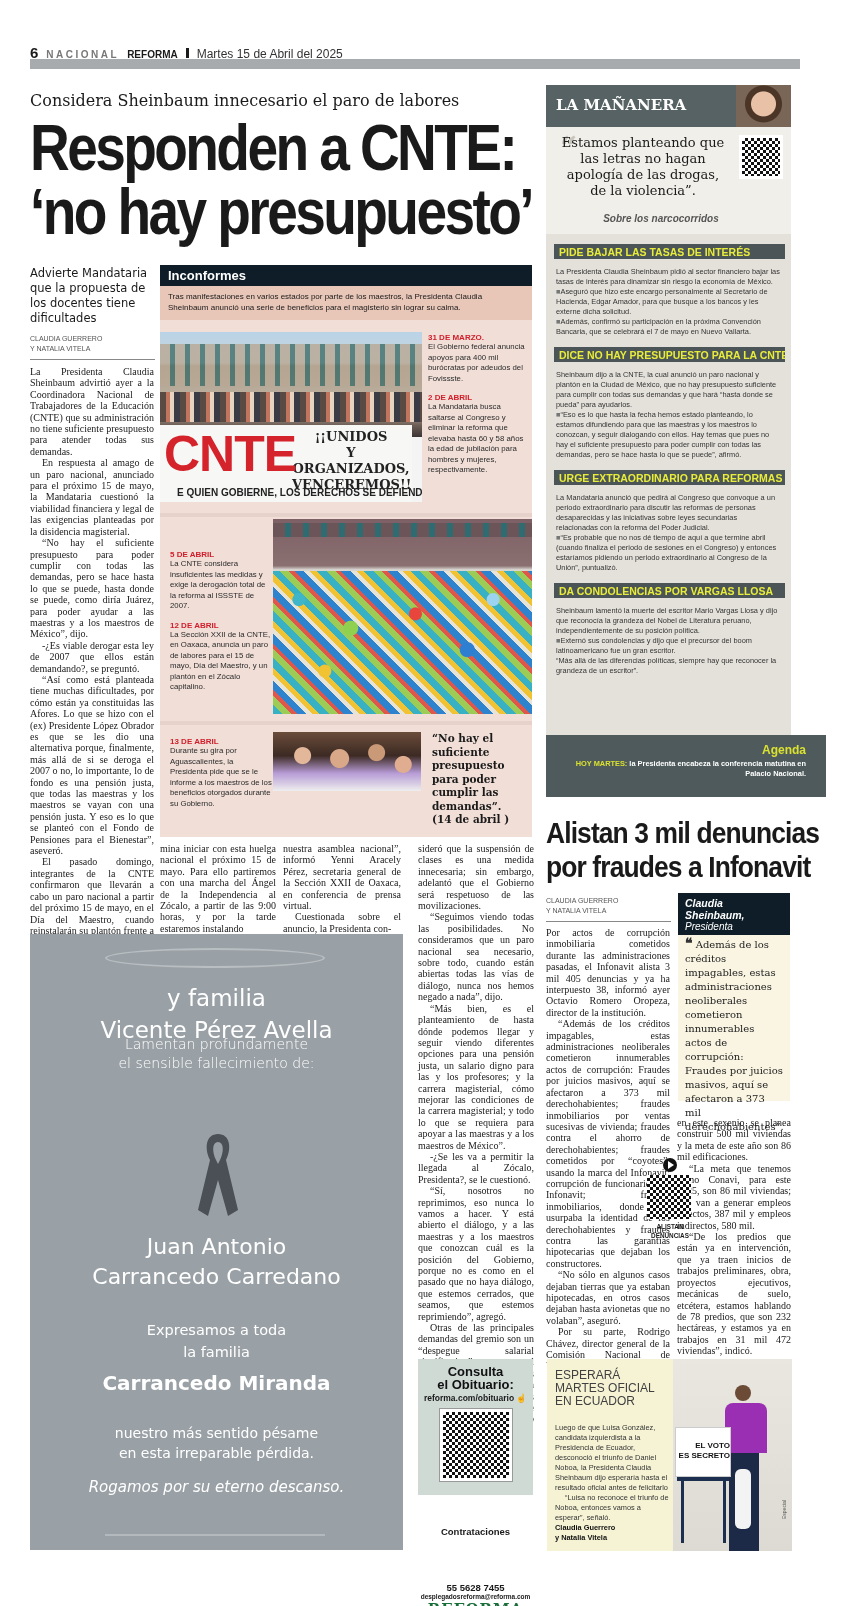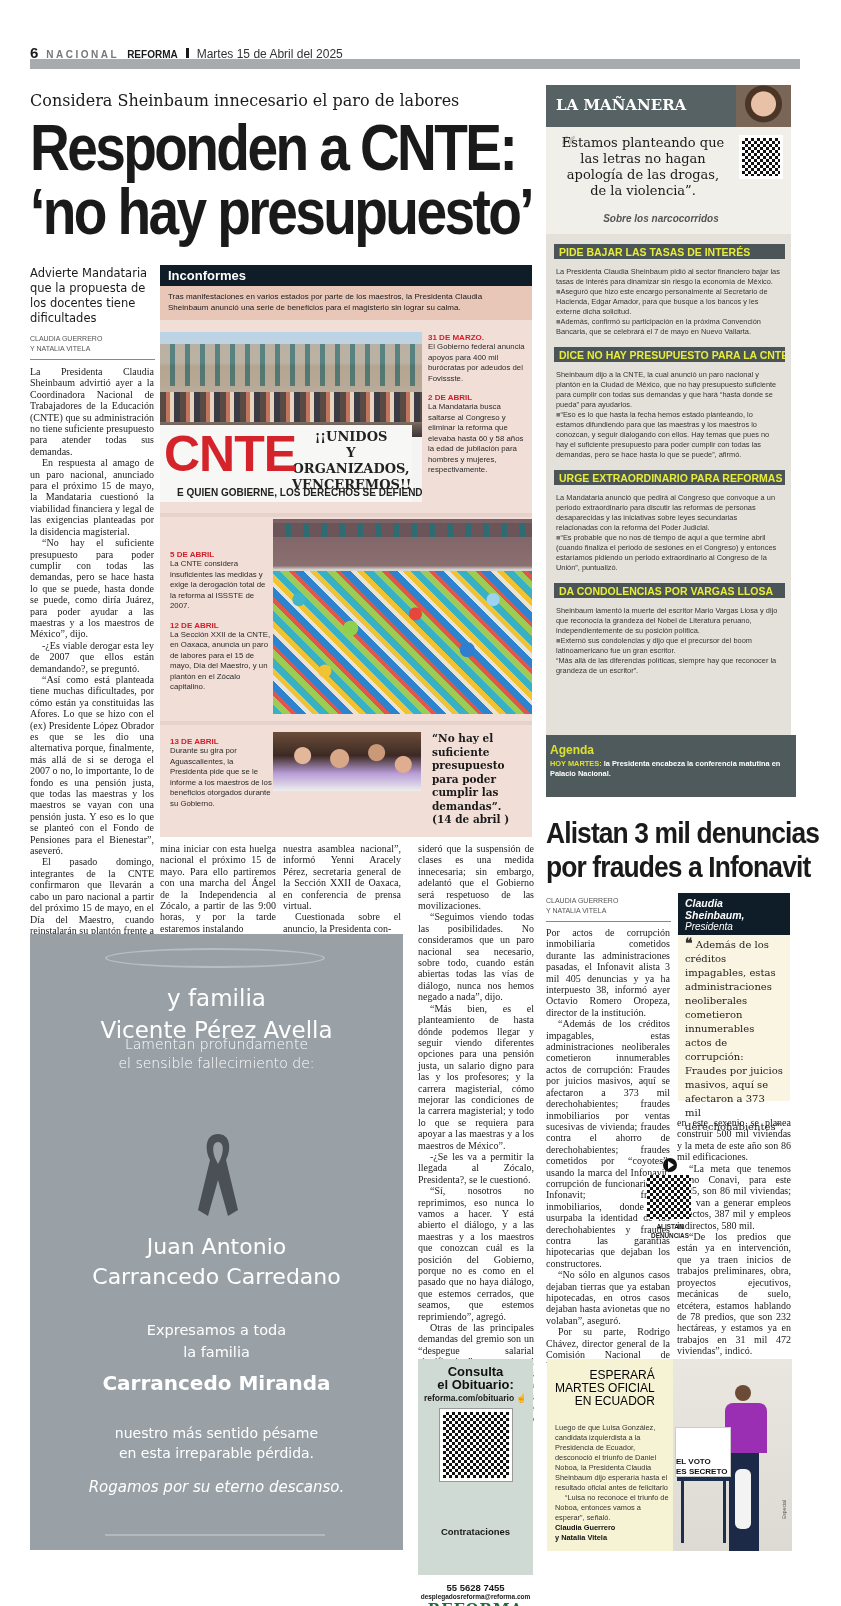--- a/index.html
+++ b/index.html
@@ -35,21 +35,21 @@
   .divider-band { height: 4px; background: #e6d2ca; }
   
   .man { left: 546px; top: 85px; width: 245px; height: 712px; background: #e4e1da; }
   .man-head { background: #566263; height: 42px; color: #fff; font-family: "DejaVu Serif", serif; font-weight: bold; font-size: 15px; padding: 11px 10px; }
   .man-quote-box { background: #f1efea; height: 107px; position: relative; }
   .man-quote { position: absolute; left: 12px; top: 8px; width: 170px; text-align: center; font-family: "DejaVu Serif", serif; font-size: 13px; line-height: 16px; }
   .man-sub { position: absolute; left: 40px; top: 86px; width: 150px; text-align: center; font-family: "Liberation Sans", sans-serif; font-style: italic; font-weight: bold; font-size: 10px; color: #555; }
   .man-sec-title { margin: 0 6px 0 8px; background: #4b5557; color: #e8ec3a; font-family: "Liberation Sans", sans-serif; font-weight: bold; font-size: 10.5px; padding: 2px 5px; height: 15px; line-height: 12px; white-space: nowrap; overflow: hidden; }
   .man-sec-body { margin: 8px 10px 10px 10px; font-family: "Liberation Sans", sans-serif; font-size: 7.4px; line-height: 10px; color: #333; }
   .man-sec-body .bul::before { content: "\25A0 "; color: #777; }
-  .agenda { left: 546px; top: 735px; width: 250px; height: 62px; background: #4e5a5b; padding: 8px 4px; }
+  .agenda { left: 546px; top: 735px; width: 280px; height: 62px; background: #4e5a5b; padding: 8px 20px; text-align: right; }
   .agenda .t { color: #dbe131; font-family: "Liberation Sans", sans-serif; font-weight: bold; font-size: 12px; }
   .agenda .b { color: #fff; font-family: "Liberation Sans", sans-serif; font-weight: bold; font-size: 7.4px; line-height: 10px; margin-top: 2px; }
   .agenda .b span { color: #dbe131; }
   
   .h2 { left: 546px; top: 816px; width: 250px; font-family: "Liberation Sans", sans-serif; font-weight: bold; font-size: 30px; line-height: 34px; letter-spacing: -1px; transform: scaleX(0.88); transform-origin: left top; white-space: nowrap; }
   .bl2 { left: 546px; top: 896px; width: 125px; }
   .c4 { left: 546px; top: 927px; width: 124px; }
   .quotebox { left: 678px; top: 893px; width: 112px; height: 208px; background: #f9f5e2; }
   .qb-head { background: #0e1d28; color: #fff; font-family: "Liberation Sans", sans-serif; padding: 4px 7px; height: 42px; }
   .qb-head .n { font-weight: bold; font-style: italic; font-size: 10.5px; }
@@ -59,29 +59,29 @@
   
   .obit { left: 30px; top: 934px; width: 373px; height: 616px; background: #9aa1a6; color: #fff; text-align: center; font-family: "DejaVu Sans", sans-serif; }
   .obit .name1 { position: absolute; top: 48px; left: 0; width: 100%; font-size: 23px; line-height: 32px; }
   .obit .lament { position: absolute; top: 101px; left: 0; width: 100%; font-size: 14px; line-height: 19px; font-weight: 300; }
   .obit .name2 { position: absolute; top: 298px; left: 0; width: 100%; font-size: 22px; line-height: 30px; }
   .obit .expr { position: absolute; top: 385px; left: 0; width: 100%; font-size: 14.5px; line-height: 22px; }
   .obit .family { position: absolute; top: 437px; left: 0; width: 100%; font-size: 20px; font-weight: bold; }
   .obit .pesame { position: absolute; top: 489px; left: 0; width: 100%; font-size: 14px; line-height: 20px; }
   .obit .rogamos { position: absolute; top: 544px; left: 0; width: 100%; font-size: 15px; font-style: italic; }
   
-  .promo { left: 418px; top: 1359px; width: 115px; height: 216px; background: #cfdad5; text-align: center; font-family: "Liberation Sans", sans-serif; }
+  .promo { left: 418px; top: 1359px; width: 115px; height: 136px; background: #cfdad5; text-align: center; font-family: "Liberation Sans", sans-serif; }
   .promo .t { font-weight: bold; font-size: 13px; line-height: 13px; margin-top: 6px; color: #111; }
   .promo .u { font-weight: bold; font-size: 8.5px; margin-top: 2px; }
   .promo .c { font-weight: bold; font-size: 9.5px; line-height: 10px; margin-top: 46px; }
   .promo .e { font-size: 6.5px; font-weight: bold; }
   .promo .logo { font-family: "DejaVu Serif", serif; font-weight: bold; font-size: 15px; color: #1a6e3a; letter-spacing: 1px; }
   
   .ecu { left: 547px; top: 1359px; width: 245px; height: 192px; background: #f6f3d5; }
-  .ecu .t { position: absolute; left: 8px; top: 10px; font-family: "Liberation Sans", sans-serif; font-size: 12px; line-height: 13px; color: #000000; text-align: right; }
+  .ecu .t { position: absolute; left: 8px; top: 10px; font-family: "Liberation Sans", sans-serif; font-size: 12px; line-height: 13px; color: #404040; }
   .ecu .b { position: absolute; left: 8px; top: 64px; width: 115px; font-family: "Liberation Sans", sans-serif; font-size: 7.4px; line-height: 10px; color: #333; }
   .ecu .b .by { font-weight: bold; color: #111; }
 </style>
 </head>
 <body>
 
 <div class="abs folio">
   <span class="pnum">6</span>
   <span class="section">NACIONAL</span>
   <span class="brand">REFORMA</span>
@@ -319,21 +319,21 @@
   <div class="b">
     <div>Luego de que Luisa González, candidata izquierdista a la Presidencia de Ecuador, desconoció el triunfo de Daniel Noboa, la Presidenta Claudia Sheinbaum dijo esperaría hasta el resultado oficial antes de felicitarlo</div>
     <div style="text-indent:10px;">“Luisa no reconoce el triunfo de Noboa, entonces vamos a esperar”, señaló.</div>
     <div class="by">Claudia Guerrero</div>
     <div class="by">y Natalia Vitela</div>
   </div>
   <div class="abs photo" style="left:126px;top:0;width:119px;height:192px;background:linear-gradient(#e9e7e0,#dcdad2);">
     <div class="abs" style="left:62px;top:26px;width:16px;height:16px;border-radius:50%;background:#6b4a36;"></div>
     <div class="abs" style="left:52px;top:44px;width:42px;height:50px;background:#9b2fb3;border-radius:8px 8px 0 0;"></div>
     <div class="abs" style="left:56px;top:94px;width:30px;height:98px;background:#1d2a47;"></div>
-    <div class="abs sans" style="left:2px;top:68px;width:56px;height:50px;background:#fff;border:1px solid #ccc;text-align:left;font-weight:bold;font-size:8px;line-height:10px;padding-top:29px;color:#111;">
+    <div class="abs sans" style="left:2px;top:68px;width:56px;height:50px;background:#fff;border:1px solid #ccc;text-align:right;font-weight:bold;font-size:8px;line-height:10px;padding-top:13px;color:#111;">
       <div>EL VOTO</div>
       <div>ES SECRETO</div>
     </div>
     <div class="abs" style="left:4px;top:118px;width:52px;height:4px;background:#1d2f4f;"></div>
     <div class="abs" style="left:8px;top:122px;width:3px;height:62px;background:#1d2f4f;"></div>
     <div class="abs" style="left:50px;top:122px;width:3px;height:62px;background:#1d2f4f;"></div>
     <div class="abs" style="left:62px;top:110px;width:16px;height:60px;background:#f3f3f3;border-radius:6px;"></div>
     <div class="abs sans" style="left:108px;top:160px;font-size:5px;color:#555;transform:rotate(-90deg);transform-origin:left top;white-space:nowrap;">Especial</div>
   </div>
 </div>

